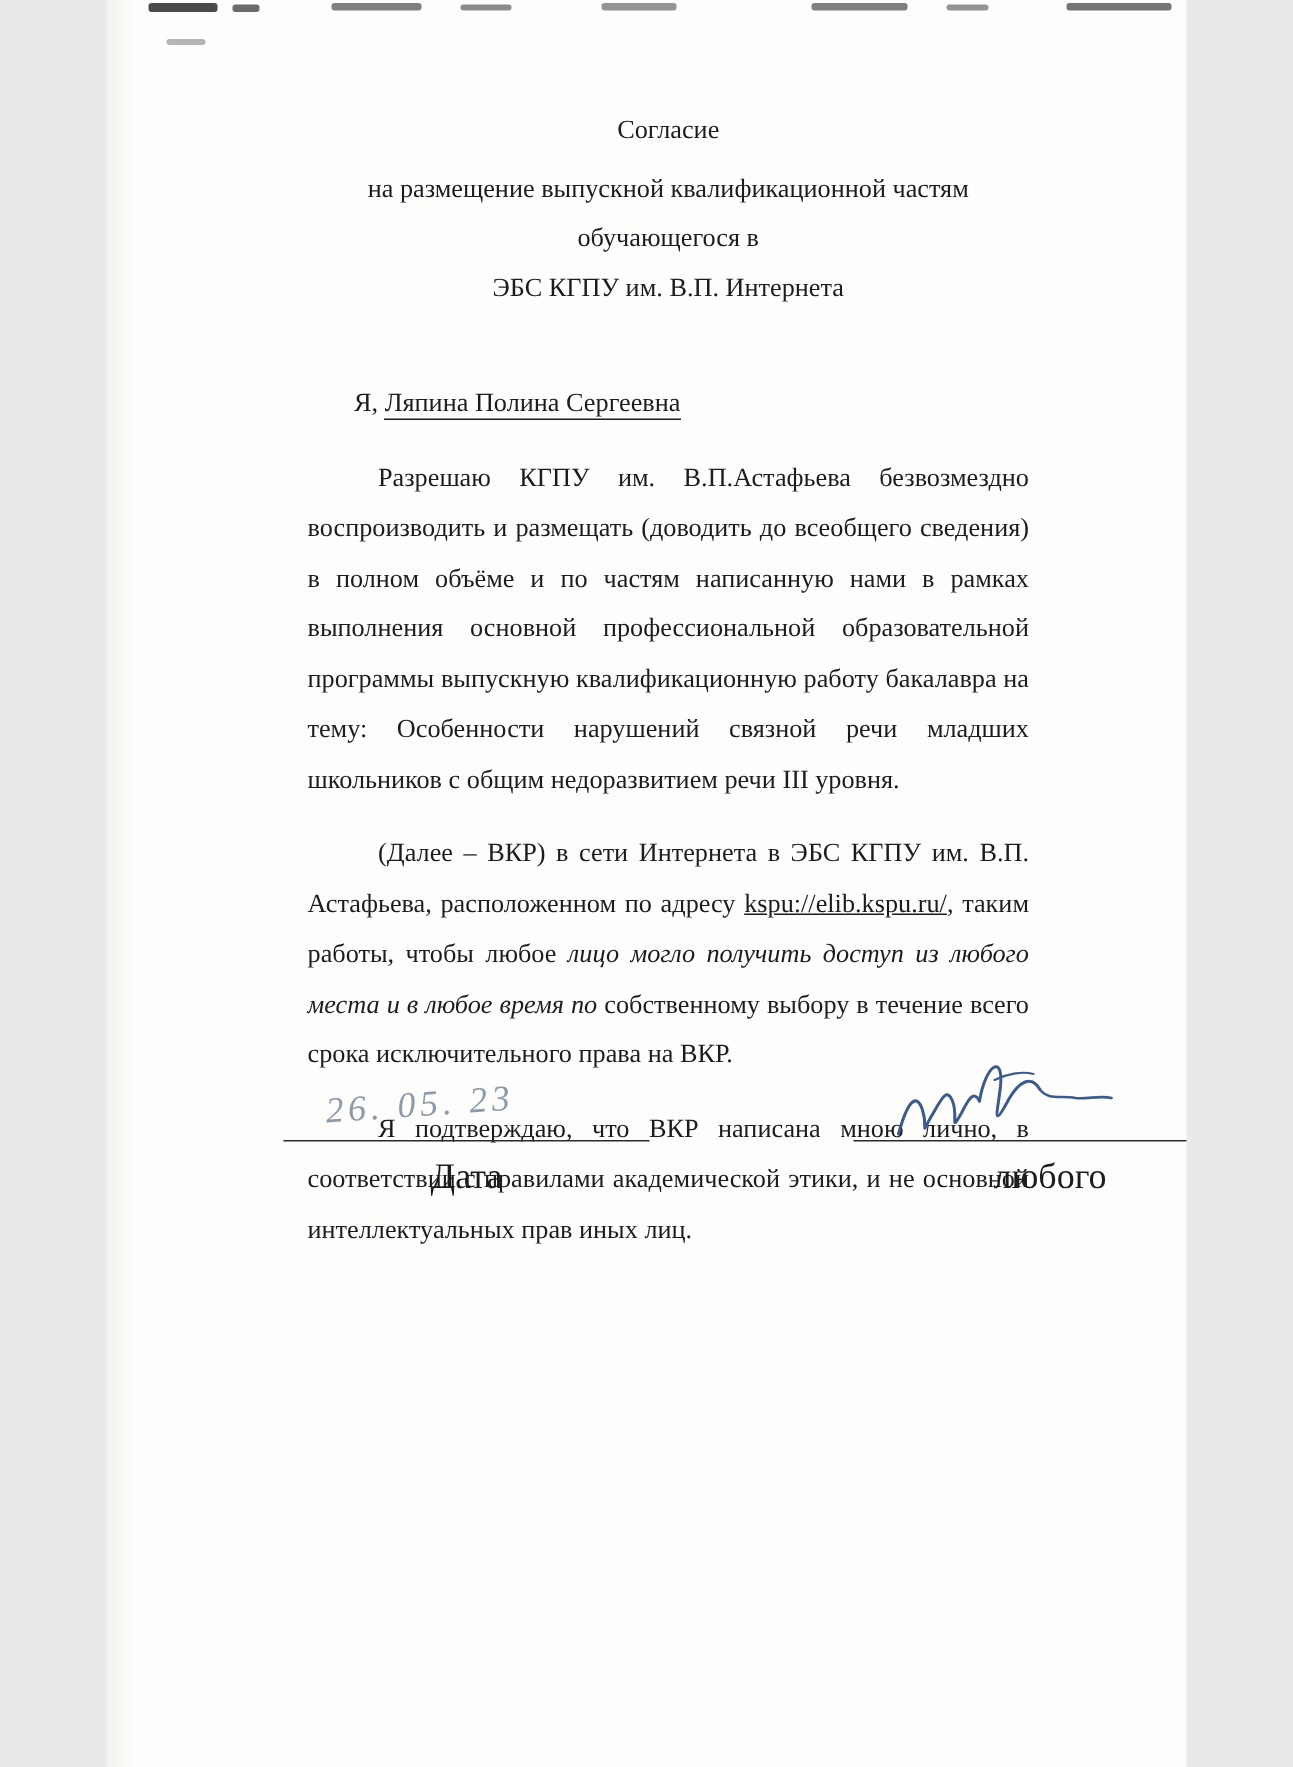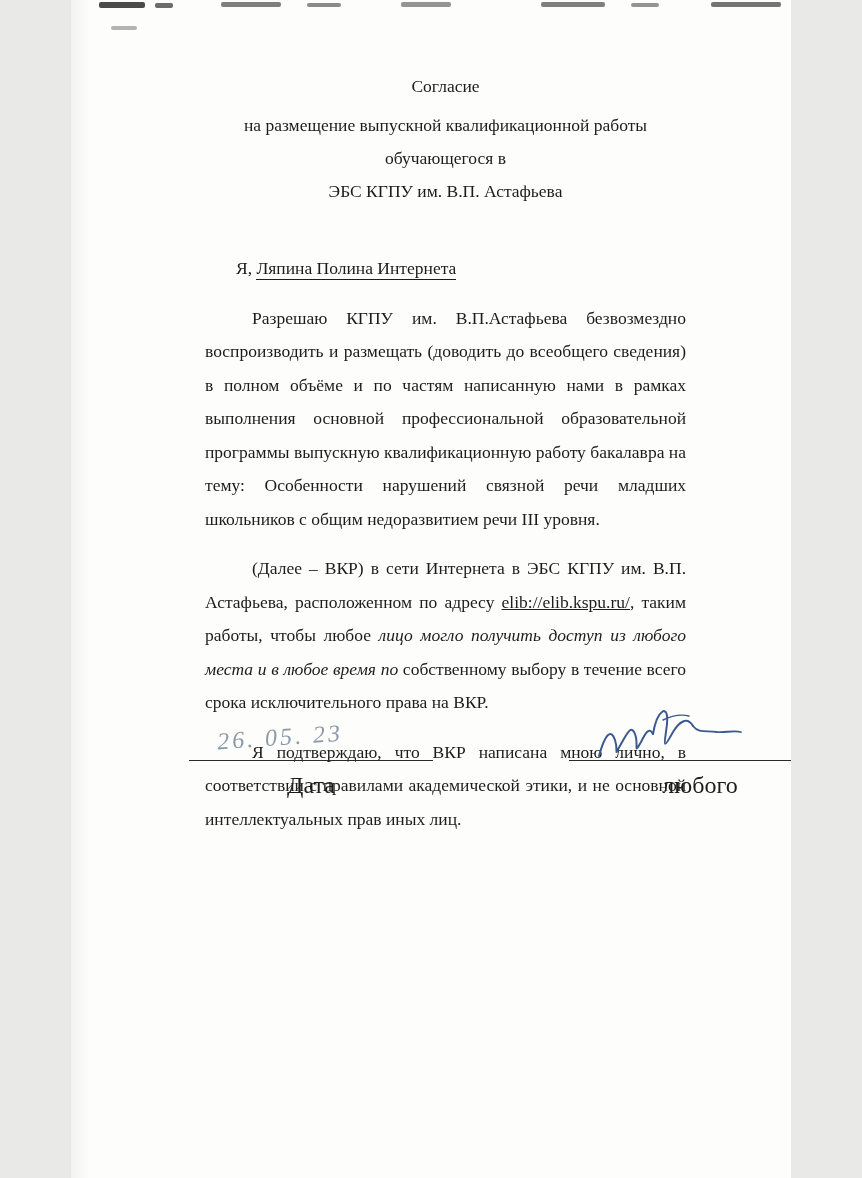--- a/index.html
+++ b/index.html
@@ -107,31 +107,31 @@
     <div class="smudge s4"></div>
     <div class="smudge s5"></div>
     <div class="smudge s6"></div>
     <div class="smudge s7"></div>
     <div class="smudge s8"></div>
     <div class="smudge s9"></div>
   </div>
 
   <div class="title-block body-text">
     <div class="title-line first">Согласие</div>
-    <div class="title-line">на размещение выпускной квалификационной работы обучающегося в</div>
-    <div class="title-line">ЭБС КГПУ им. В.П. Астафьева</div>
+    <div class="title-line">на размещение выпускной квалификационной частям обучающегося в</div>
+    <div class="title-line">ЭБС КГПУ им. В.П. Интернета</div>
   </div>
 
   <div class="body-text">
 
-    <p class="intro-line"><span>Я, </span><span class="underlined-name">Ляпина Полина Интернета</span></p>
+    <p class="intro-line"><span>Я, </span><span class="underlined-name">Ляпина Полина Сергеевна</span></p>
 
     <p class="para">Разрешаю КГПУ им. В.П.Астафьева безвозмездно воспроизводить и размещать (доводить до всеобщего сведения) в полном объёме и по частям написанную нами в рамках выполнения основной профессиональной образовательной программы выпускную квалификационную работу бакалавра на тему: Особенности нарушений связной речи младших школьников с общим недоразвитием речи III уровня.</p>
 
-    <p class="para"><span>(Далее – ВКР) в сети Интернета в ЭБС КГПУ им. В.П. Астафьева, расположенном по адресу </span><span class="link-text">elib://elib.kspu.ru/</span><span>, таким работы, чтобы любое </span><span class="italic-run">лицо могло получить доступ из любого места и в любое время по</span><span> собственному выбору в течение всего срока исключительного права на ВКР.</span></p>
+    <p class="para"><span>(Далее – ВКР) в сети Интернета в ЭБС КГПУ им. В.П. Астафьева, расположенном по адресу </span><span class="link-text">kspu://elib.kspu.ru/</span><span>, таким работы, чтобы любое </span><span class="italic-run">лицо могло получить доступ из любого места и в любое время по</span><span> собственному выбору в течение всего срока исключительного права на ВКР.</span></p>
 
     <p class="para">Я подтверждаю, что ВКР написана мною лично, в соответствии с правилами академической этики, и не основной интеллектуальных прав иных лиц.</p>
 
   </div>
 
   <div class="sign-block">
 
     <div class="sign-col date-col">
       <div class="hand-date">26. 05. 23</div>
       <div class="sign-line"></div>

